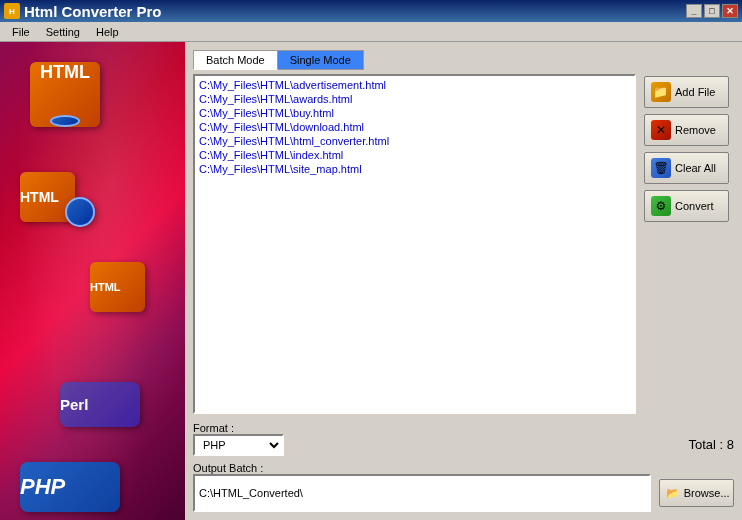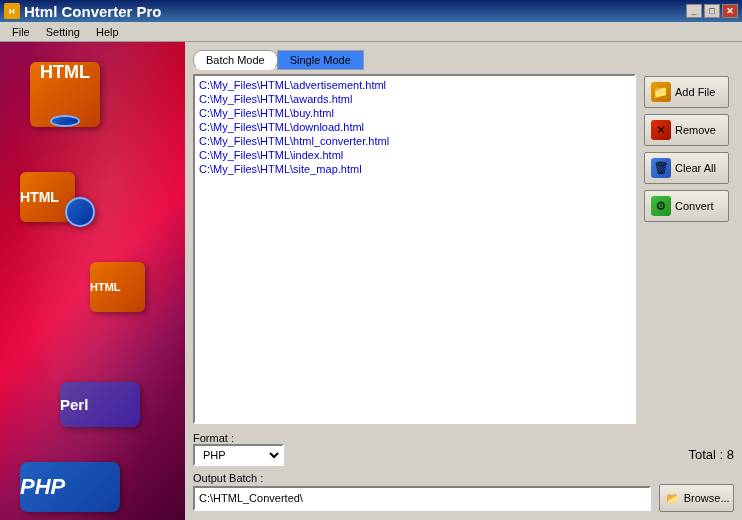--- a/index.html
+++ b/index.html
@@ -183,21 +183,20 @@
       border: 1px solid #999;
       background: #d4d0c8;
       cursor: pointer;
       font-size: 11px;
       margin-right: -1px;
     }
     .tab.active {
       background: white;
       border-bottom: 1px solid white;
       z-index: 1;
-      border-radius: 9px;
     }
     .tab:not(.active) {
       background: #3b82f6;
     }
 
     
     .content-area {
       display: flex;
       flex: 1;
       gap: 8px;
@@ -275,21 +274,21 @@
       font-size: 11px;
       padding: 0 4px;
     }
     .output-row {
       display: flex;
       align-items: center;
       gap: 8px;
     }
     .output-input {
       flex: 1;
-      height: 25px;
+      height: 38px;
       border: 2px solid;
       border-color: #808080 #ffffff #ffffff #808080;
       background: white;
       font-size: 11px;
       padding: 0 4px;
     }
     .browse-btn {
       width: 75px;
       height: 28px;
       border: 1px solid #808080;

